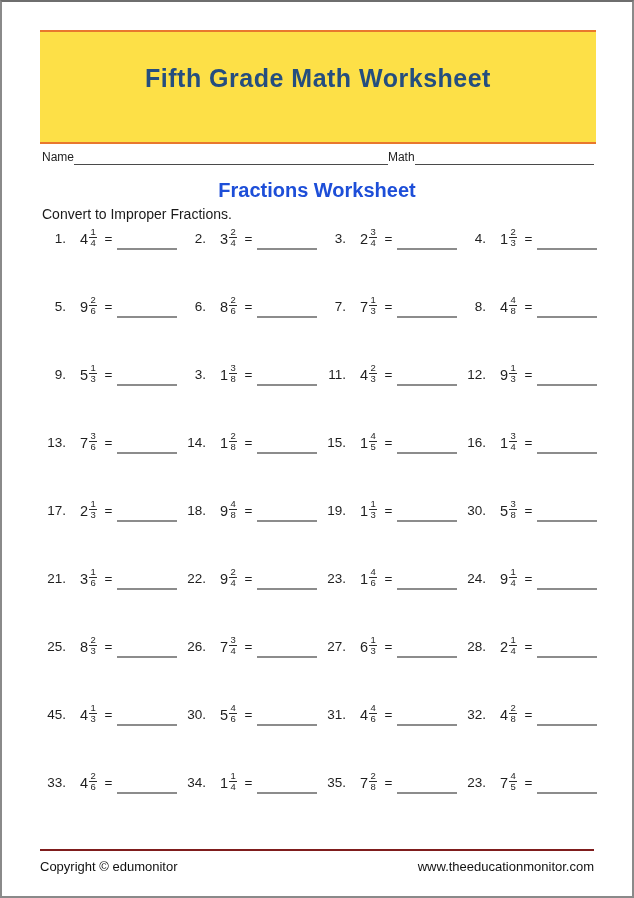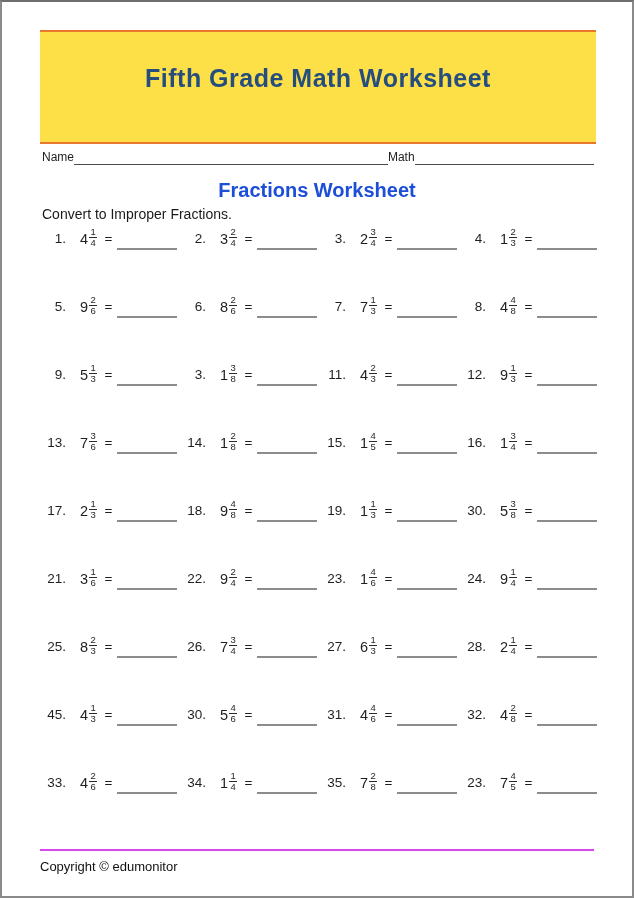--- a/index.html
+++ b/index.html
@@ -111,21 +111,21 @@
     margin-top: 20px;
     border-bottom: 2px solid #8c8c8c;
   }
 
   
   .footer {
     position: absolute;
     left: 38px;
     right: 38px;
     bottom: 22px;
-    border-top: 2px solid #d946ef;
+    border-top: 2px solid #7f1d1d;
     padding-top: 8px;
     display: flex;
     justify-content: space-between;
     font-size: 13px;
     color: #111;
   }
 </style>
 </head>
 <body>
 
@@ -576,15 +576,16 @@
             <span class="fden">5</span>
           </span>
         </span>
         <span class="eq">=</span>
         <span class="blank"></span>
       </div>
     </div>
 
   <div class="footer">
     <span>Copyright © edumonitor</span>
+    <span>www.theeducationmonitor.com</span>
   </div>
 
 </div>
 
 </body></html>

